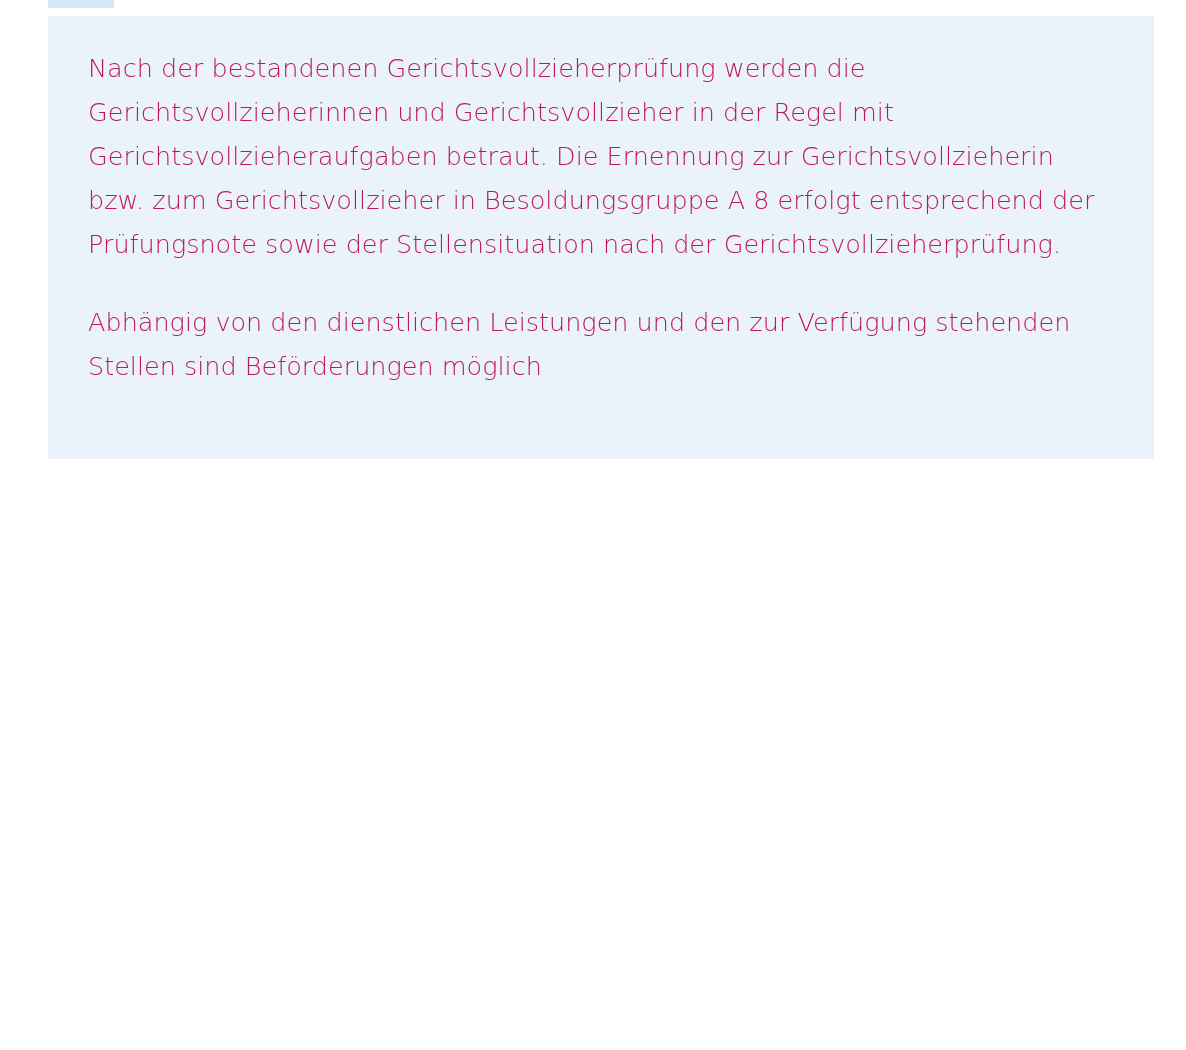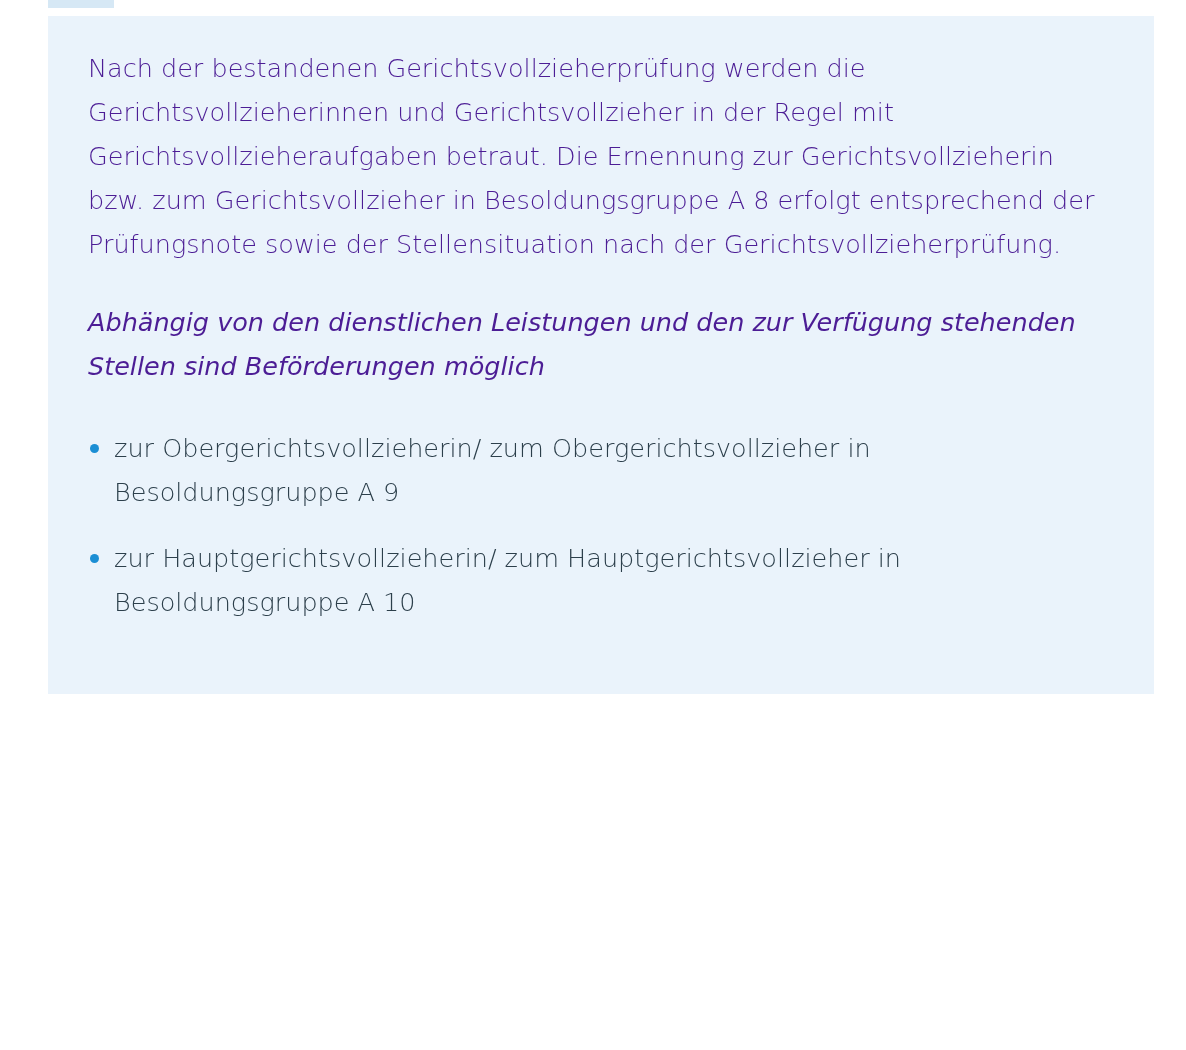--- a/index.html
+++ b/index.html
@@ -77,27 +77,26 @@
   }
 
   .accordion-body {
     padding: 30px 56px 44px 40px;
   }
 
   .accordion-body p {
     margin: 0 0 34px 0;
     font-size: 25.5px;
     line-height: 44px;
-    color: #4c1d95;
+    color: #be185d;
     font-weight: 350;
   }
 
   .accordion-body p.tight {
-    margin-bottom: 38px;
-    font-style: italic;
+    margin-bottom: 27px;
   }
 
   ul.bullets {
     list-style: none;
     margin: 0 0 26px 0;
     padding: 0;
   }
 
   ul.bullets li {
     position: relative;
@@ -133,23 +132,19 @@
 
   <section class="accordion-panel">
 
 
     <div class="accordion-body">
 
       <p>Nach der bestandenen Gerichtsvollzieherprüfung werden die Gerichtsvollzieherinnen und Gerichtsvollzieher in der Regel mit Gerichtsvollzieheraufgaben betraut. Die Ernennung zur Gerichtsvollzieherin bzw. zum Gerichtsvollzieher in Besoldungsgruppe A 8 erfolgt entsprechend der Prüfungsnote sowie der Stellensituation nach der Gerichtsvollzieherprüfung.</p>
 
       <p class="tight">Abhängig von den dienstlichen Leistungen und den zur Verfügung stehenden Stellen sind Beförderungen möglich</p>
 
-      <ul class="bullets">
-        <li>zur Obergerichtsvollzieherin/ zum Obergerichtsvollzieher in Besoldungsgruppe A 9</li>
-        <li>zur Hauptgerichtsvollzieherin/ zum Hauptgerichtsvollzieher in Besoldungsgruppe A 10</li>
-      </ul>
 
 
     </div>
 
   </section>
 
 </div>
 
 </body></html>

